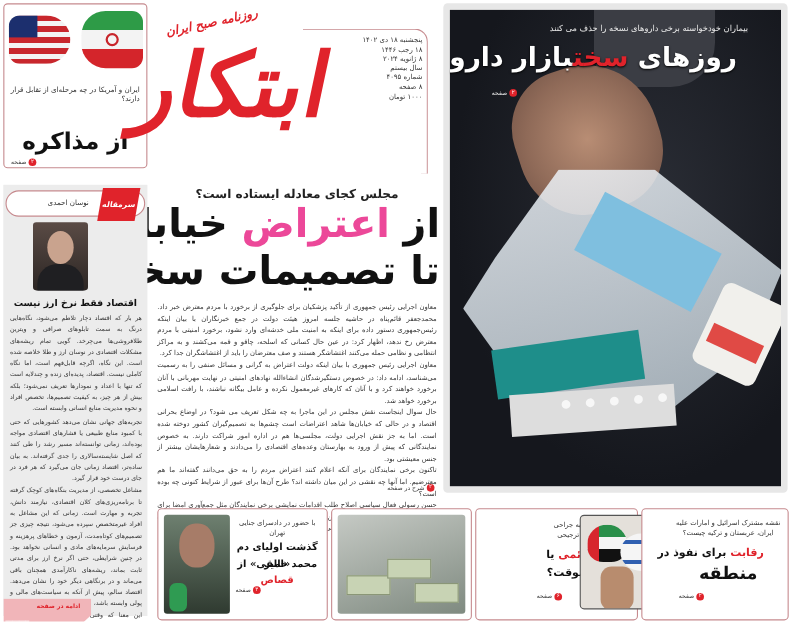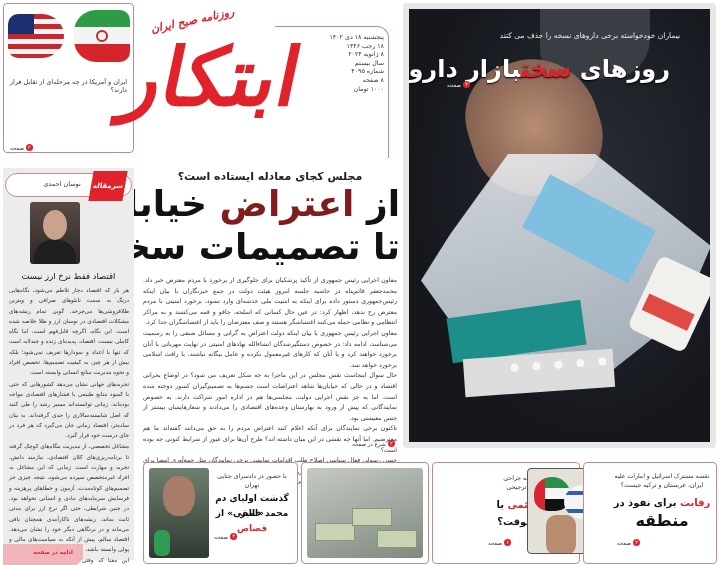--- a/index.html
+++ b/index.html
@@ -69,29 +69,29 @@
       position: absolute; left: 12px; top: 145px; width: 290px; height: 230px;
       background: linear-gradient(160deg, rgba(240,245,250,0.85), rgba(200,215,225,0.75));
       clip-path: polygon(30% 0, 60% 0, 100% 40%, 90% 70%, 60% 100%, 20% 90%, 0 55%, 10% 35%);
     }
     .box-teal { position: absolute; left: 40px; top: 300px; width: 135px; height: 45px; background: #1e8e8a; transform: rotate(-8deg); }
     .box-white { position: absolute; left: 55px; top: 345px; width: 150px; height: 38px; background: #ddd; transform: rotate(-4deg); }
     .box-white span { display:inline-block; width:8px; height:8px; border-radius:50%; background:#f7f7f7; margin: 8px 7px; }
     .box-blue { position: absolute; left: 120px; top: 190px; width: 120px; height: 60px; background: #7fbfdf; transform: rotate(28deg); }
     .bottle { position: absolute; left: 232px; top: 255px; width: 62px; height: 80px; background: #f1f0ec; border-radius: 8px; transform: rotate(25deg); }
     .bottle .lbl { position:absolute; left:6px; top:40px; width:50px; height:18px; background:#e04a45; }
-    .hero-kicker { position: absolute; right: 30px; top: 22px; font-size: 7.5px; color: #e8e8e8; text-align: center; }
-    .hero-title { position: absolute; right: 40px; top: 46px; font-size: 24px; font-weight: bold; color: #fff; text-shadow: 0 1px 2px #000; white-space: nowrap; }
+    .hero-kicker { position: absolute; right: 30px; top: 12px; font-size: 7.5px; color: #e8e8e8; text-align: center; }
+    .hero-title { position: absolute; right: 40px; top: 29px; font-size: 24px; font-weight: bold; color: #fff; text-shadow: 0 1px 2px #000; white-space: nowrap; }
     .hero-title .red { color: #e0232b; }
     .hero-page { right: 240px; top: 72px; color: #eee; }
 
     
     .main-kicker { left: 140px; top: 170px; width: 260px; text-align: center; font-size: 11px; font-weight: bold; color: #222; }
     .main-title1 { left: 140px; top: 183px; width: 260px; text-align: center; font-size: 36px; font-weight: bold; color: #111; line-height: 42px; white-space: nowrap; }
-    .main-title1 .red { color: #7f1d1d; }
+    .main-title1 .red { color: #ec4899; }
     .main-title2 { left: 140px; top: 225px; width: 260px; text-align: center; font-size: 36px; font-weight: bold; color: #111; line-height: 44px; white-space: nowrap; }
     .main-body { left: 143px; top: 275px; width: 254px; font-size: 6.2px; line-height: 10.6px; color: #333; text-align: justify; }
     .main-body p { margin: 0; }
     .main-cont { left: 352px; top: 440px; }
 
     
     #editorial { left: 3px; top: 168px; width: 131px; height: 392px; background: #ececec; }
     .ed-header {
       position: absolute; left: 2px; top: 5px; width: 127px; height: 24px; border: 1.2px solid #c68a8e;
       border-radius: 12px; background: #fff;
@@ -100,21 +100,21 @@
       position: absolute; right: 6px; top: -3px; width: 34px; height: 30px; background: #e0232b; color: #fff;
       font-size: 7px; font-weight: bold; text-align: center; line-height: 30px; transform: skewX(-10deg);
     }
     .ed-author { position: absolute; left: 22px; top: 6px; width: 68px; text-align: center; font-size: 6.5px; color: #333; }
     .ed-photo {
       position: absolute; left: 27px; top: 34px; width: 50px; height: 62px; border-radius: 3px;
       background: linear-gradient(#5a4b45, #2c2624); overflow: hidden;
     }
     .ed-photo .face { position: absolute; left: 13px; top: 8px; width: 24px; height: 30px; border-radius: 50%; background: #c9a38e; }
     .ed-photo .body { position: absolute; left: 4px; top: 38px; width: 42px; height: 30px; border-radius: 18px 18px 0 0; background: #1f1f22; }
-    .ed-title { position: absolute; left: 2px; top: 103px; width: 127px; text-align: center; font-size: 8.5px; font-weight: normal; color: #111; }
+    .ed-title { position: absolute; left: 2px; top: 103px; width: 127px; text-align: center; font-size: 8.5px; font-weight: bold; color: #111; }
     .ed-body { position: absolute; left: 6px; top: 117px; width: 120px; font-size: 5.7px; line-height: 10.3px; color: #333; text-align: justify; }
     .ed-body p { margin-bottom: 1px; }
     .ed-cont {
       position: absolute; left: 0; top: 376px; width: 80px; height: 30px; background: #f1b5b9;
       clip-path: polygon(0 0, 100% 0, 100% 50%, 80% 100%, 0 100%);
     }
     .ed-cont .lbl { position: absolute; right: 10px; top: 5px; font-size: 5.5px; color: #e0232b; font-weight: bold; }
     .ed-cont .tag { position: absolute; left: 2px; top: 14px; font-size: 9px; color: #fff; font-weight: bold; letter-spacing: 1px; }
 
     
@@ -140,20 +140,21 @@
 <body>
 
 <div id="box-iran-us" class="abs">
   <div class="fists">
     <div class="fist-us"></div>
     <div class="fist-ir">
         <div class="emblem"></div>
       </div>
   </div>
   <div class="iu-kicker">ایران و آمریکا در چه مرحله‌ای از تقابل قرار دارند؟</div>
+  <div class="iu-black">از مذاکره</div>
   <div class="page-ref" style="left:6px; top:140px;">
     <span class="dot">۲</span>
     <span>صفحه</span>
   </div>
 </div>
 
 <div id="masthead" class="abs">
   <div class="logo">ابتکار</div>
   <div class="logo-sub">روزنامه صبح ایران</div>
   <div class="issue-box">
@@ -267,21 +268,21 @@
 </div>
 
 <div class="abs" style="left:527px; top:468px; width:72px; height:86px; border-radius:4px; overflow:hidden; background:#e4e0da; border:1px solid #555;">
   <div style="position:absolute; left:6px; top:8px; width:36px; height:34px; border-radius:50% 50% 40% 40%; background:linear-gradient(90deg,#d7262d 0 30%, transparent 30%), linear-gradient(#2a8f4a 0 33%, #f5f5f5 33% 66%, #111 66%);"></div>
   <div style="position:absolute; left:36px; top:16px; width:38px; height:34px; border-radius:50%; background:linear-gradient(#f5f5f5 0 18%, #2f5fb0 18% 28%, #f5f5f5 28% 72%, #2f5fb0 72% 82%, #f5f5f5 82%);"></div>
   <div style="position:absolute; left:18px; top:46px; width:30px; height:40px; background:#b88c6e; border-radius:10px;"></div>
 </div>
 
 <div id="teaser-rivalry" class="teaser">
   <div class="t-kicker" style="right:4px; top:8px; width:100px;">نقشه مشترک اسرائیل و امارات علیه ایران، عربستان و ترکیه چیست؟</div>
-  <div class="t-title" style="right:4px; top:32px; width:100px; font-size:10px;">
+  <div class="t-title" style="right:20px; top:32px; width:100px; font-size:10px;">
     <span class="red">رقابت</span> <span>برای نفوذ در</span>
   </div>
   <div class="t-title" style="right:4px; top:50px; width:100px; font-size:16px;">منطقه</div>
   <div class="page-ref" style="right:76px; top:76px;">
     <span class="dot">۲</span>
     <span>صفحه</span>
   </div>
 </div>
 
 </body></html>

